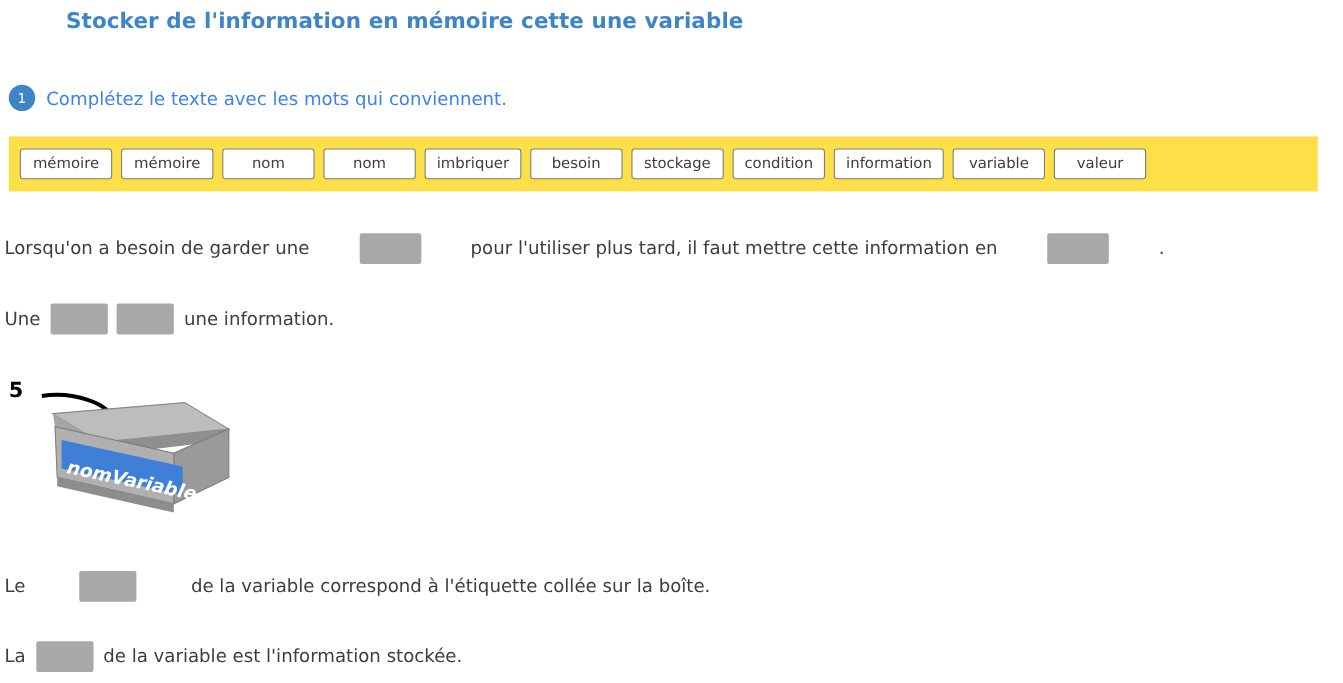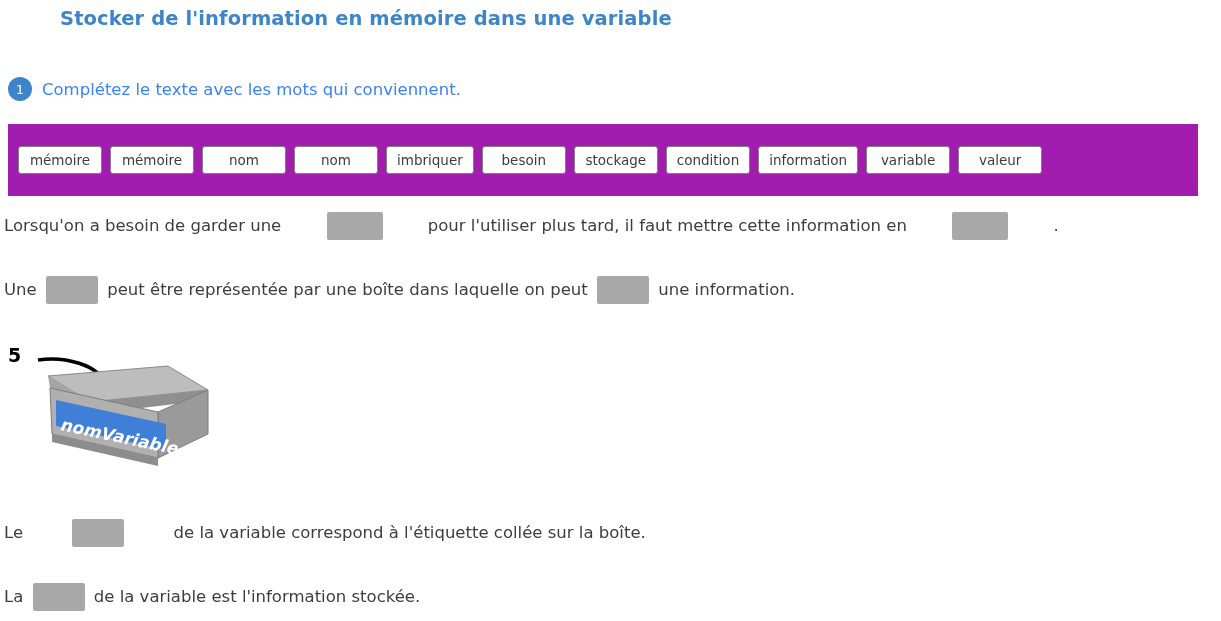--- a/index.html
+++ b/index.html
@@ -47,22 +47,22 @@
   }
   .ex-instruction {
     font-size: 16.5px;
     color: #3b82f6;
   }
   .word-bank {
     position: absolute;
     left: 8px;
     top: 124px;
     width: 1190px;
-    height: 72px;
-    background: #a21caf;
+    height: 50px;
+    background: #fde047;
     display: flex;
     align-items: center;
     padding: 0 10px;
     gap: 8px;
   }
   .word-chip {
     background: #ffffff;
     border: 1px solid #7f7f7f;
     border-radius: 3px;
     height: 28px;
@@ -115,21 +115,21 @@
     top: 344px;
     font-size: 19px;
     font-weight: bold;
     color: #000000;
   }
   svg { display: block; }
 </style>
 </head>
 <body>
 
-<div class="page-title">Stocker de l'information en mémoire dans une variable</div>
+<div class="page-title">Stocker de l'information en mémoire cette une variable</div>
 
 <div class="exercise-head">
   <div class="ex-number">1</div>
   <div class="ex-instruction">Complétez le texte avec les mots qui conviennent.</div>
 </div>
 
 <div class="word-bank">
   <div class="word-chip">mémoire</div>
   <div class="word-chip">mémoire</div>
   <div class="word-chip">nom</div>
@@ -147,21 +147,20 @@
   <span>Lorsqu'on a besoin de garder une </span>
   <span class="blank w-wide"></span>
   <span> pour l'utiliser plus tard, il faut mettre cette information en </span>
   <span class="blank w-wide"></span>
   <span> .</span>
 </div>
 
 <div class="sentence" id="s2">
   <span>Une </span>
   <span class="blank w-med"></span>
-  <span> peut être représentée par une boîte dans laquelle on peut </span>
   <span class="blank w-med"></span>
   <span> une information.</span>
 </div>
 
 <div class="fig-number">5</div>
 
 <div class="figure">
   <svg width="230" height="150" viewBox="0 0 230 150">
 
     <path d="M30 22 C55 18 92 26 98 48" stroke="#000000" stroke-width="3.5" fill="none"></path>

